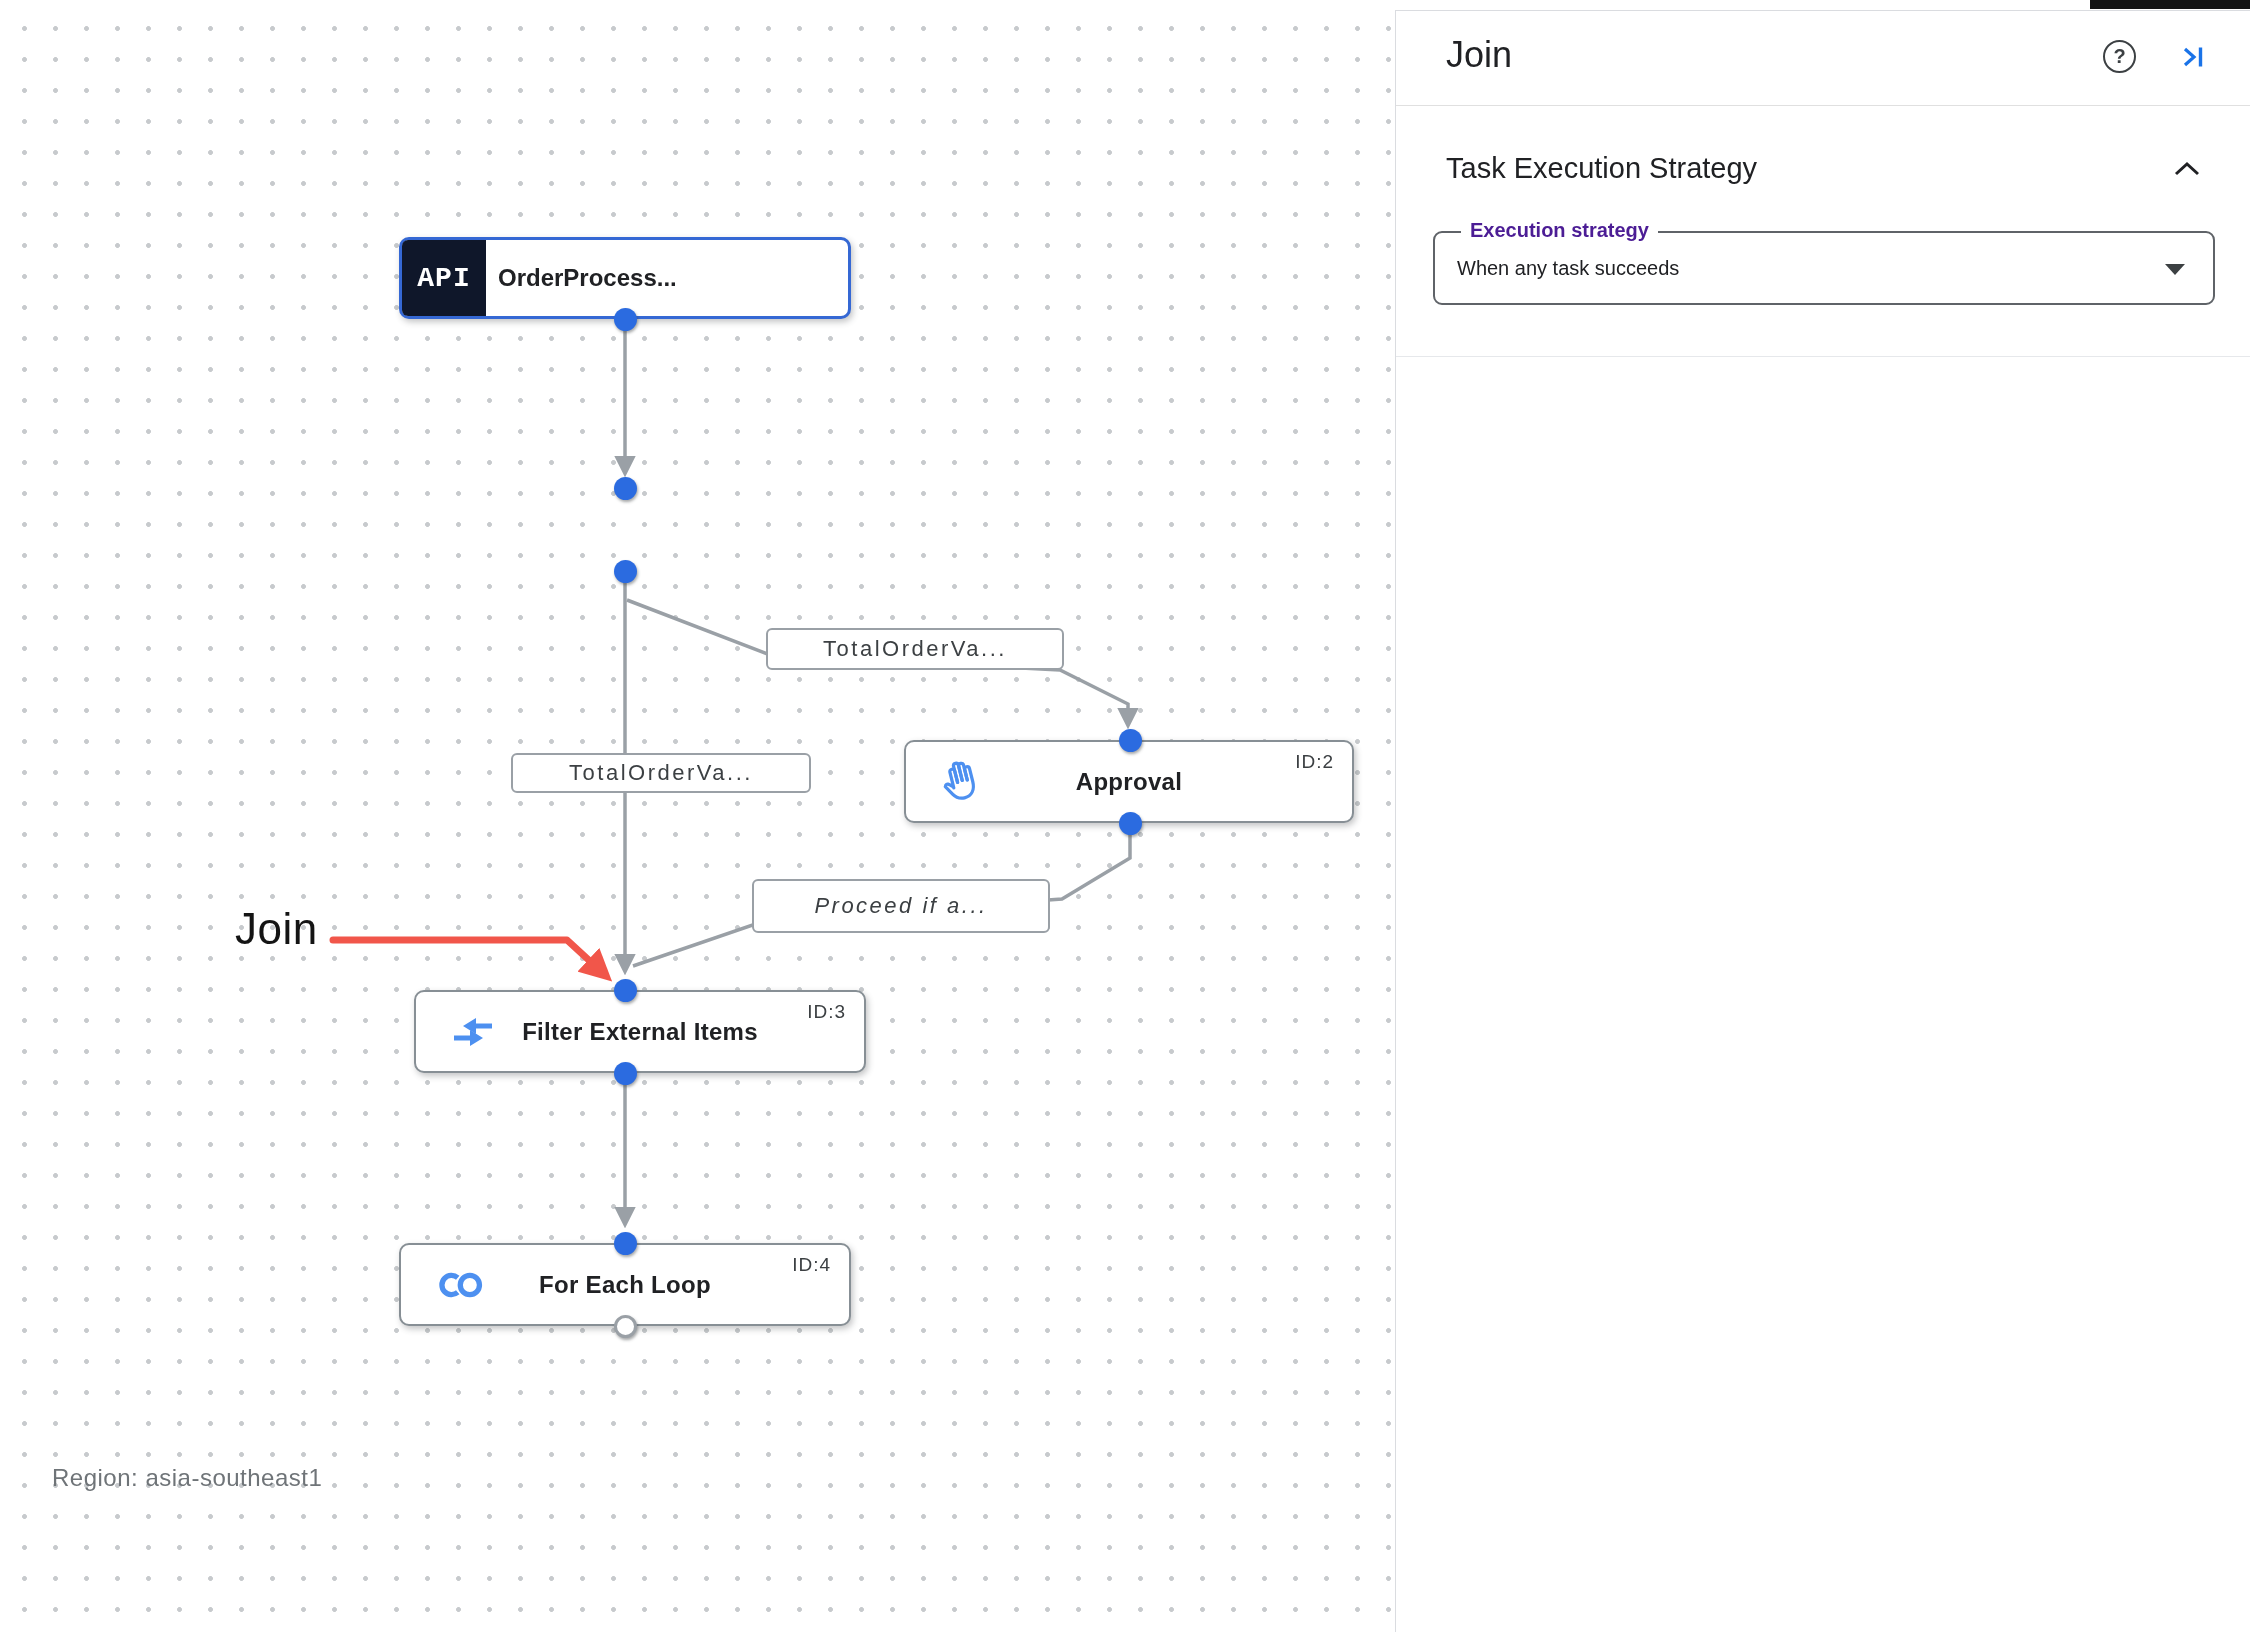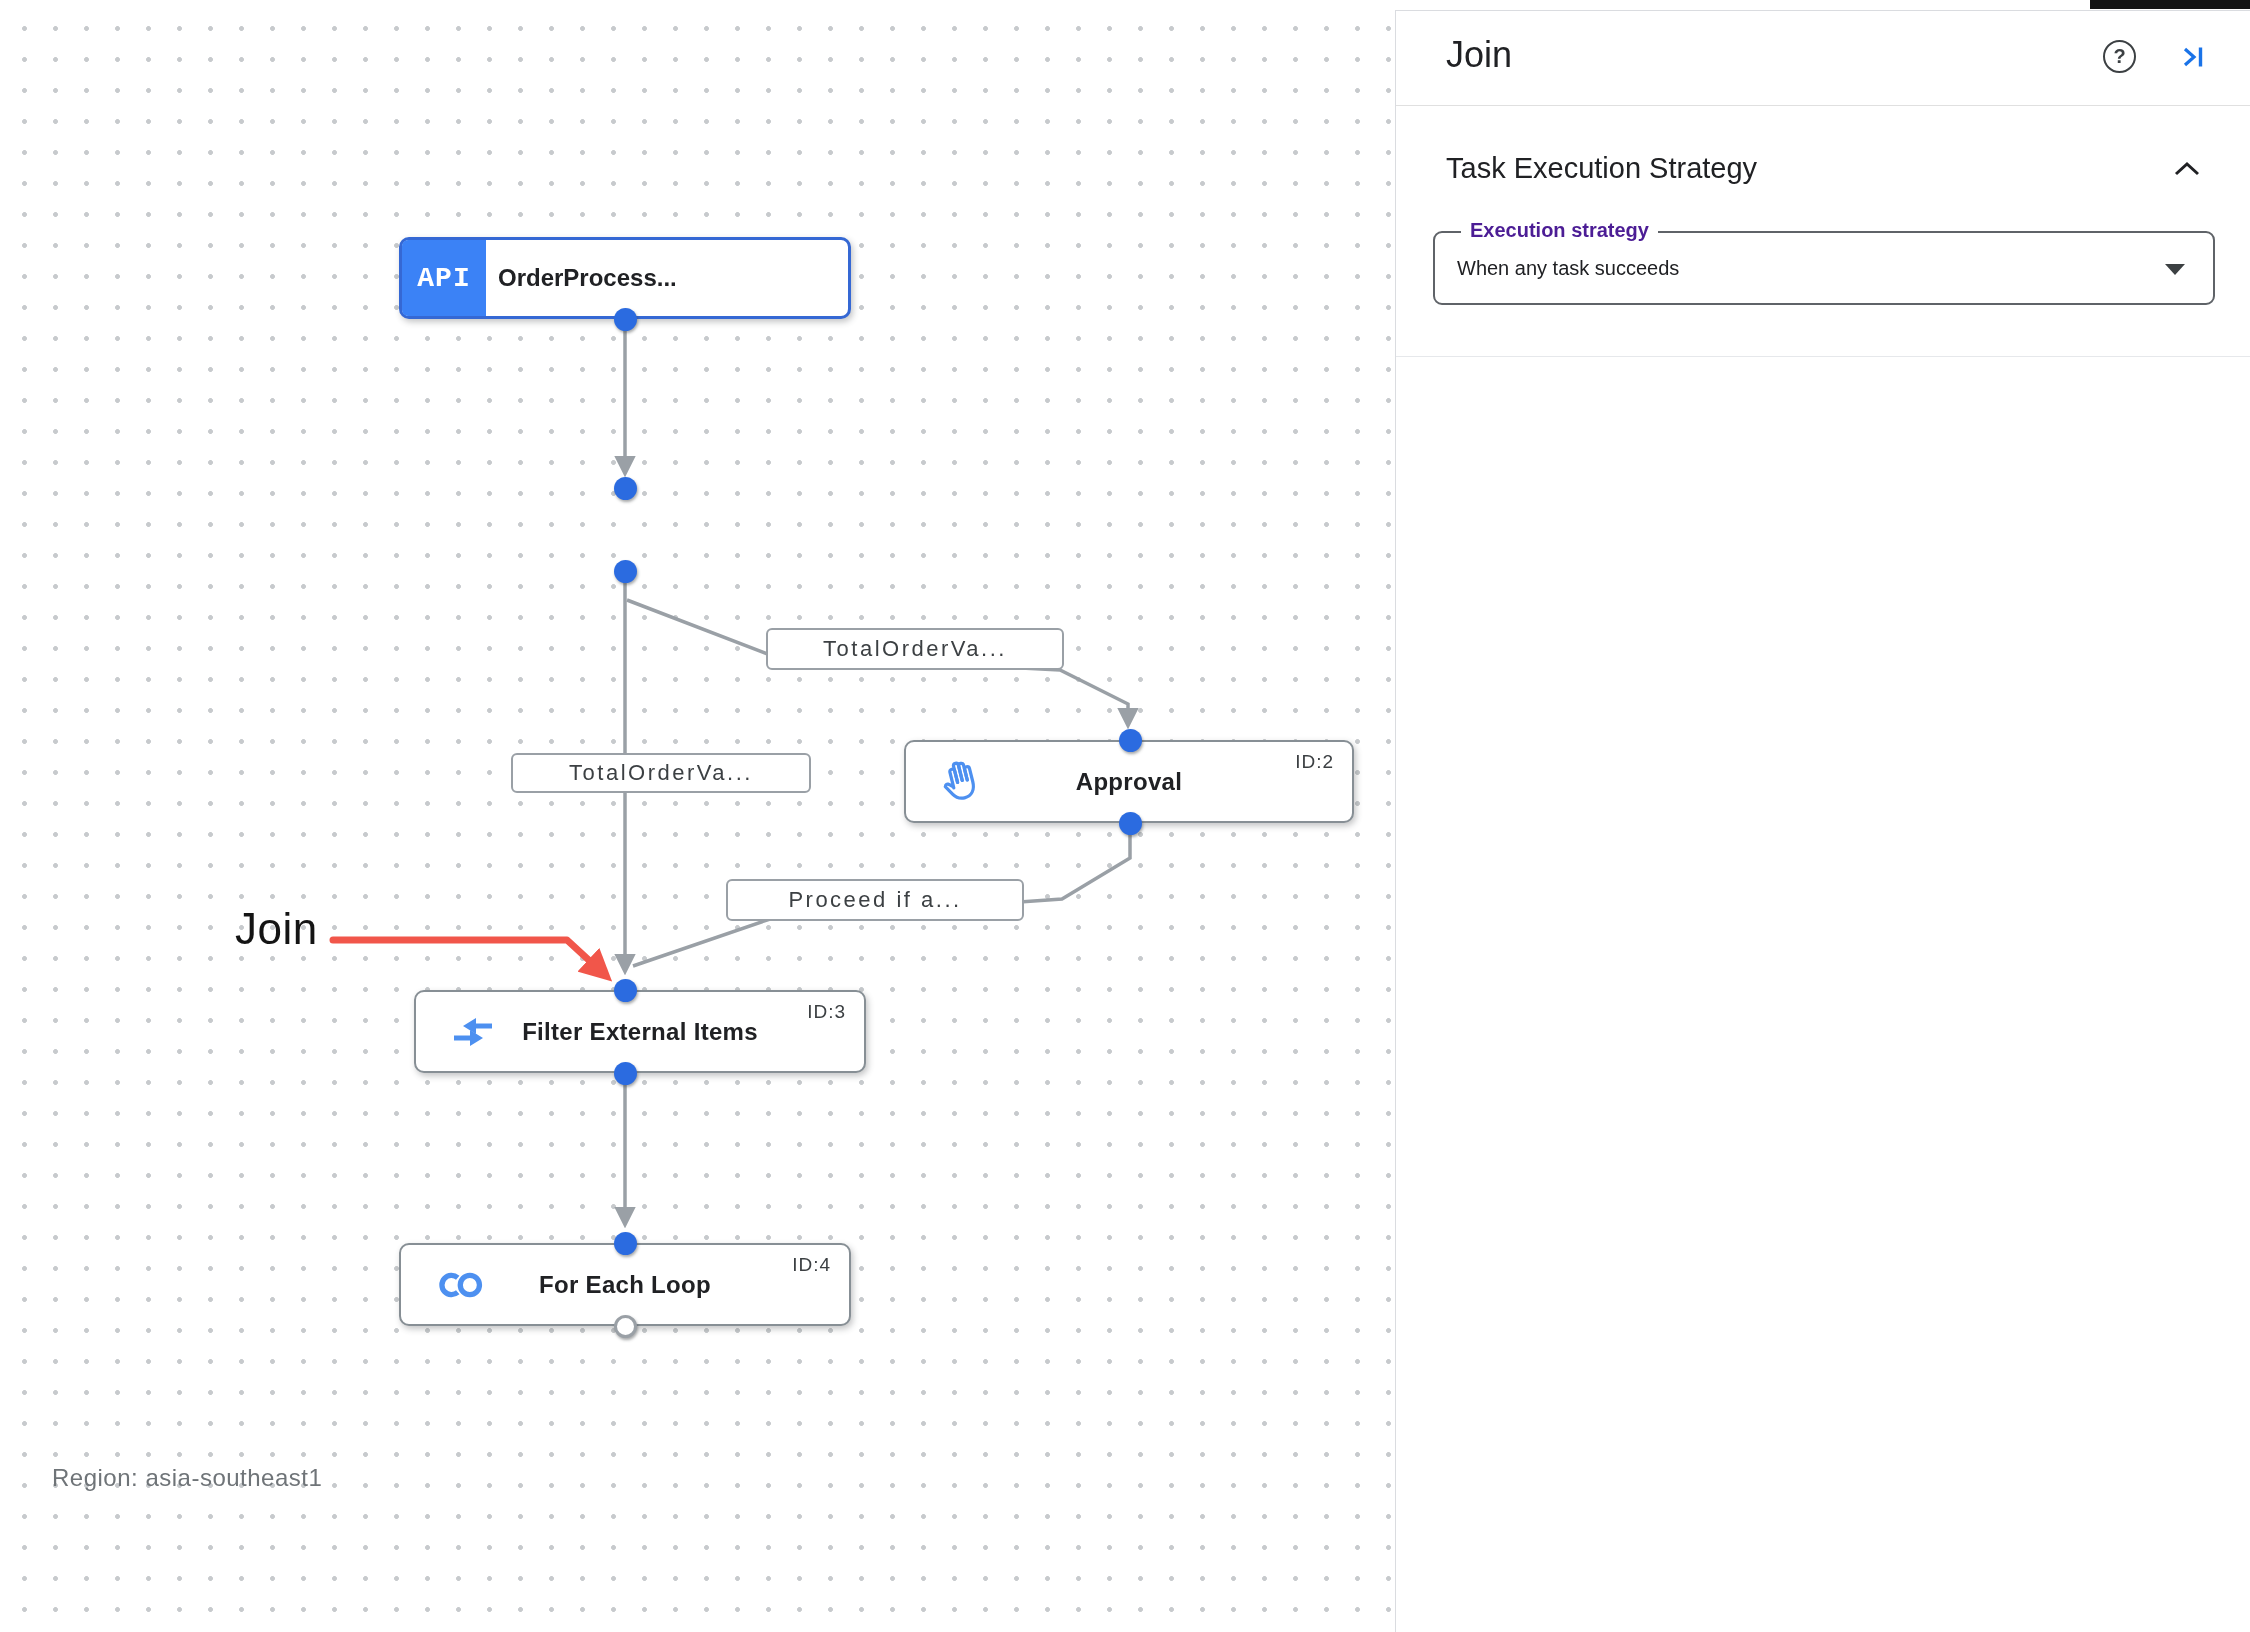--- a/index.html
+++ b/index.html
@@ -33,21 +33,21 @@
   }
   .node-icon { position: absolute; left: 34px; top: 50%; transform: translateY(-50%); }
   .node-idtag {
     position: absolute; top: 9px; right: 18px;
     font-size: 19px; color: #3c4043; letter-spacing: 1px;
   }
 
   .node.trigger { border: 3px solid #3568d4; height: 82px; }
   .trigger-badge {
     position: absolute; left: 0; top: 0; bottom: 0; width: 84px;
-    background: #3b82f6; border-radius: 6px 0 0 6px;
+    background: #0f172a; border-radius: 6px 0 0 6px;
     display: flex; align-items: center; justify-content: center;
   }
   .trigger-badge span {
     font-family: "Liberation Mono", monospace; font-weight: bold;
     font-size: 28px; color: #fff; letter-spacing: 1px;
   }
   .trigger-title {
     position: absolute; left: 96px; top: 0; bottom: 0;
     display: flex; align-items: center;
     font-size: 24px; font-weight: bold; color: #202124;
@@ -188,21 +188,21 @@
   <div class="dot" style="left:613.5px; top:559.5px;"></div>
   <div class="dot" style="left:1118.5px; top:728.5px;"></div>
   <div class="dot" style="left:1118.5px; top:811.5px;"></div>
   <div class="dot" style="left:613.5px; top:978.5px;"></div>
   <div class="dot" style="left:613.5px; top:1061.5px;"></div>
   <div class="dot" style="left:613.5px; top:1231.5px;"></div>
   <div class="dot hollow" style="left:613.5px; top:1314.5px;"></div>
 
   <div class="edge-label" style="left:766px; top:628px; width:298px; height:42px;">TotalOrderVa...</div>
   <div class="edge-label" style="left:511px; top:753px; width:300px; height:40px;">TotalOrderVa...</div>
-  <div class="edge-label" style="left:726px; top:879px; width:298px; height:42px;">Proceed if a...</div>
+  <div class="edge-label" style="left:752px; top:879px; width:298px; height:54px;font-style:italic;">Proceed if a...</div>
 
   <div class="annotation-text">Join</div>
 
   <div class="region-label">Region: asia-southeast1</div>
 </div>
 
 <div class="panel"></div>
 <div class="black-bar"></div>
 
 <div class="panel-title">Join</div>

